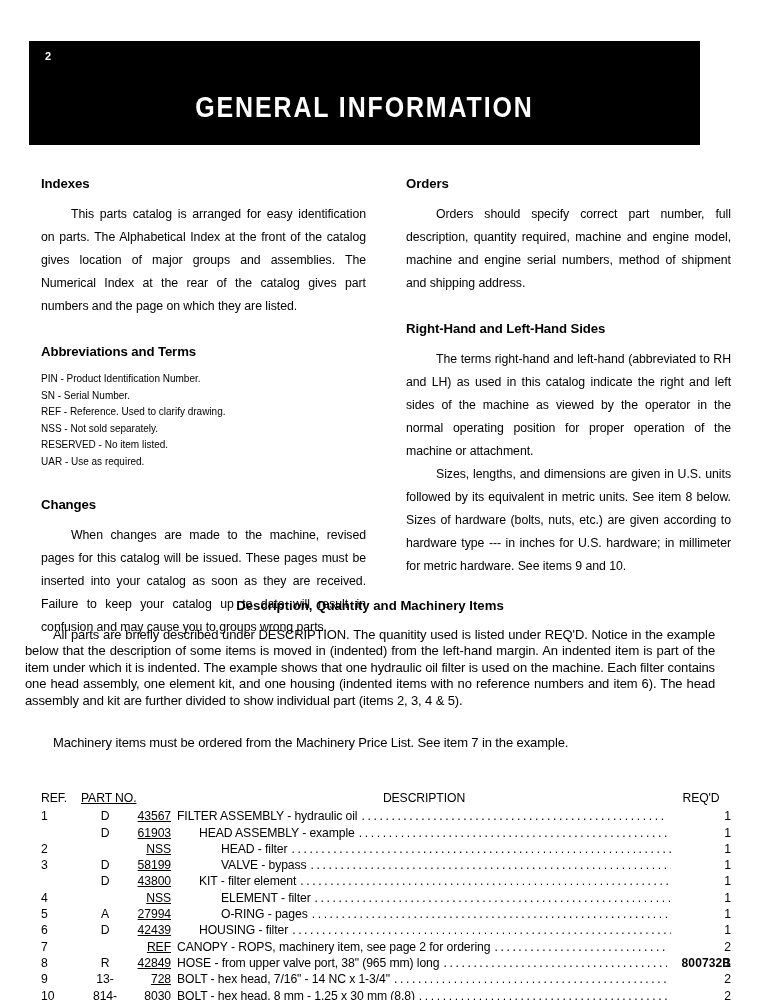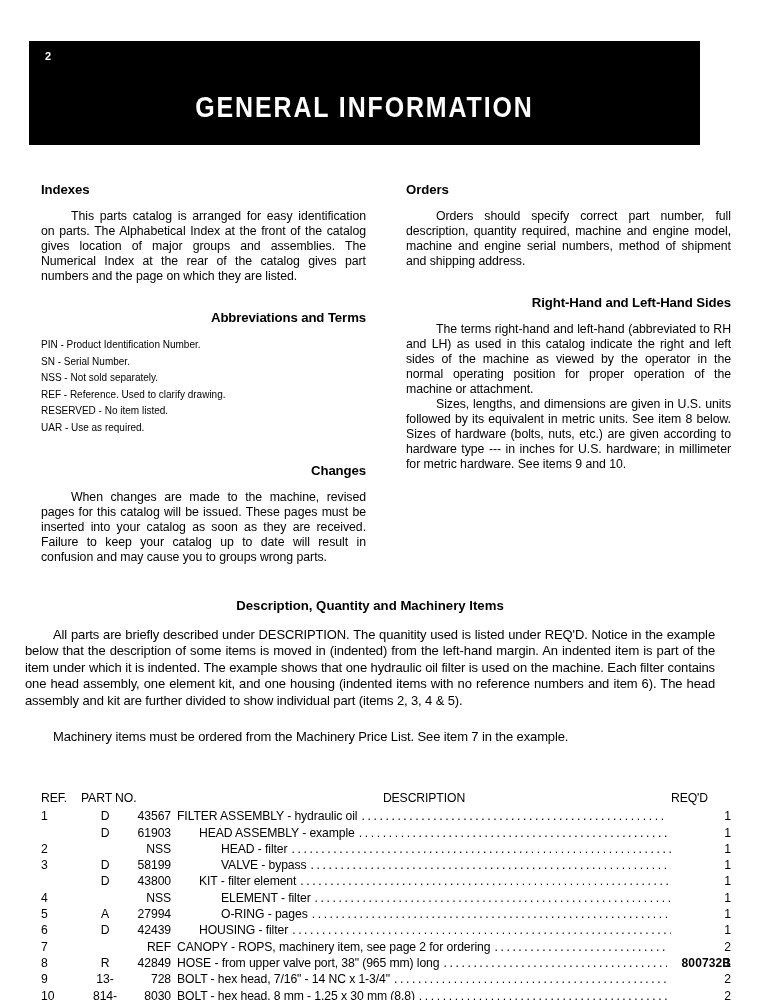--- a/index.html
+++ b/index.html
@@ -53,41 +53,40 @@
     letter-spacing: 2.2px;
     transform: scaleX(0.86);
     transform-origin: center;
     font-family: "Liberation Sans", sans-serif;
   }
 
   
   .cols {
     position: absolute;
     left: 41px;
-    top: 182px;
+    top: 176px;
     width: 690px;
     display: flex;
     gap: 40px;
   }
   .col {
     width: 325px;
   }
   h2.sec {
     font-size: 13.2px;
     font-weight: bold;
     margin: 0 0 12px 0;
     letter-spacing: -0.1px;
   }
   h2.sec.gap {
     margin-top: 26px;
-    text-align: right;
   }
   p.body {
     font-size: 12.3px;
-    line-height: 15px;
+    line-height: 23px;
     margin: 0;
     text-align: justify;
     text-indent: 30px;
     letter-spacing: -0.05px;
   }
 
   ul.abbr {
     list-style: none;
     margin: 0;
     padding: 0;
@@ -110,21 +109,21 @@
     margin: 0 0 14px 0;
   }
   p.wide {
     font-size: 13px;
     line-height: 16.4px;
     margin: 0;
     text-align: justify;
     text-indent: 28px;
     letter-spacing: -0.12px;
   }
-  p.wide.second { margin-top: 20px; }
+  p.wide.second { margin-top: 26px; }
 
   
   .parts {
     position: absolute;
     left: 41px;
     top: 790px;
     width: 690px;
     font-size: 12.2px;
     line-height: 16.3px;
     letter-spacing: -0.1px;
@@ -136,29 +135,29 @@
   }
   .parts th, .parts td {
     padding: 0;
     font-weight: normal;
     vertical-align: baseline;
     white-space: nowrap;
     overflow: hidden;
   }
   .c-ref   { width: 40px;  text-align: left; }
   .c-pfx   { width: 38px;  text-align: center; }
-  .c-pno   { width: 58px;  text-align: right; padding-right: 6px !important; }
+  .c-pno   { width: 58px;  text-align: right; padding-right: 6px !important; text-decoration: underline; }
   .c-desc  { width: 100%;  text-align: left; }
   .c-req   { width: 34px;  text-align: right; }
 
   .parts thead th.c-ref   { text-align: left; }
   .parts thead th.c-pno   { text-align: left; padding-right: 0 !important;
                             width: 96px; }
   .parts thead th.c-desc  { text-align: center; }
-  .parts thead th.c-req   { text-align: left; width: 60px; }
+  .parts thead th.c-req   { text-align: center; width: 60px; }
   .parts thead tr th { padding-bottom: 2px !important; }
 
   .desc-cell {
     display: flex;
     align-items: baseline;
     width: 100%;
   }
   .desc-txt { flex: 0 0 auto; padding-right: 4px; }
   .leader {
     flex: 1 1 auto;
@@ -196,22 +195,22 @@
 
     <div class="col">
 
       <h2 class="sec">Indexes</h2>
       <p class="body">This parts catalog is arranged for easy identification on parts. The Alphabetical Index at the front of the catalog gives location of major groups and assemblies. The Numerical Index at the rear of the catalog gives part numbers and the page on which they are listed.</p>
 
       <h2 class="sec gap">Abbreviations and Terms</h2>
       <ul class="abbr">
         <li>PIN - Product Identification Number.</li>
         <li>SN - Serial Number.</li>
+        <li>REF - Reference. Used to clarify drawing.</li>
         <li>NSS - Not sold separately.</li>
-        <li>REF - Reference. Used to clarify drawing.</li>
         <li>RESERVED - No item listed.</li>
         <li>UAR - Use as required.</li>
       </ul>
 
       <h2 class="sec gap">Changes</h2>
       <p class="body">When changes are made to the machine, revised pages for this catalog will be issued. These pages must be inserted into your catalog as soon as they are received. Failure to keep your catalog up to date will result in confusion and may cause you to groups wrong parts.</p>
     </div>
 
     <div class="col">
 

